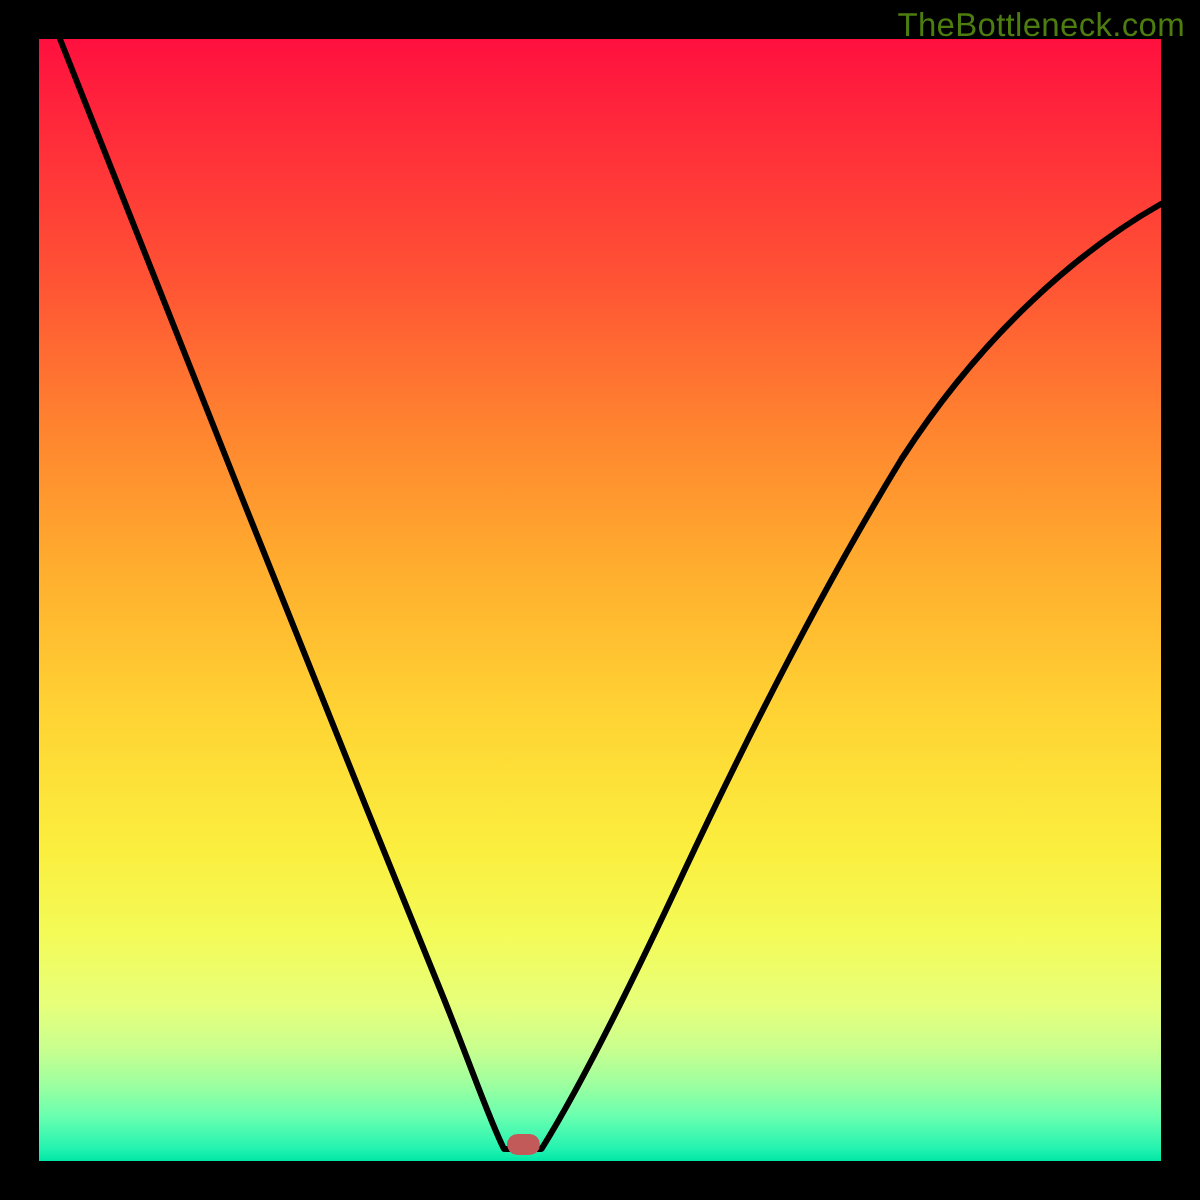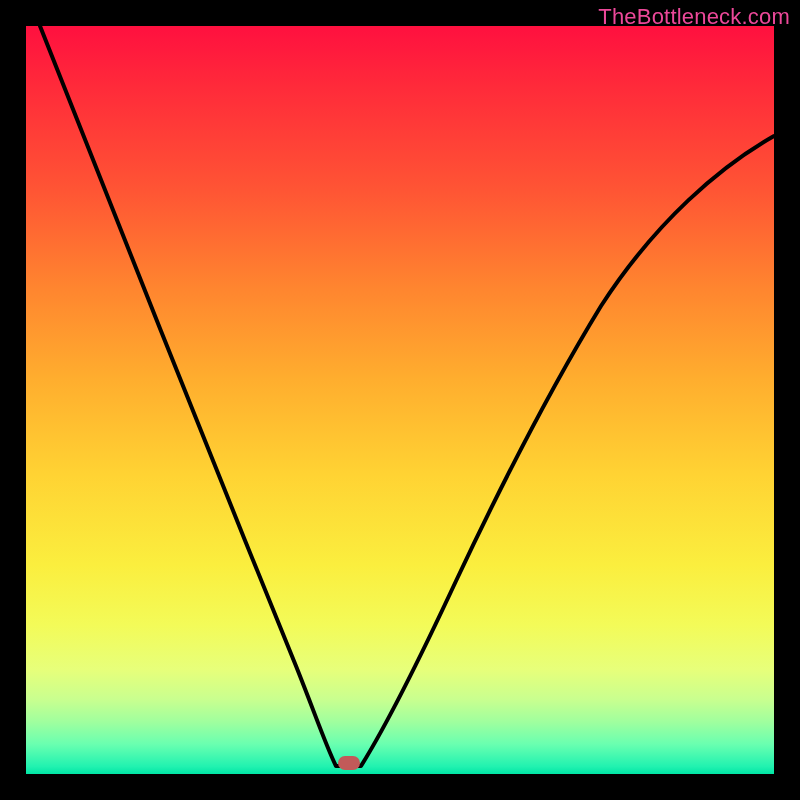--- a/index.html
+++ b/index.html
@@ -38,21 +38,21 @@
       #c9ff8f 90%,
       #a0ff9e 93%,
       #6affb0 96%,
       #21f2b0 99%,
       #00e6a5 100%);
   }
   .watermark {
     position: absolute;
     top: 4px;
     right: 10px;
-    color: #ec4899;
+    color: #4d7c0f;
     font-size: 22px;
     font-weight: 500;
     letter-spacing: 0.2px;
     user-select: none;
   }
   svg.curve {
     position: absolute;
     left: 0;
     top: 0;
     width: 748px;

